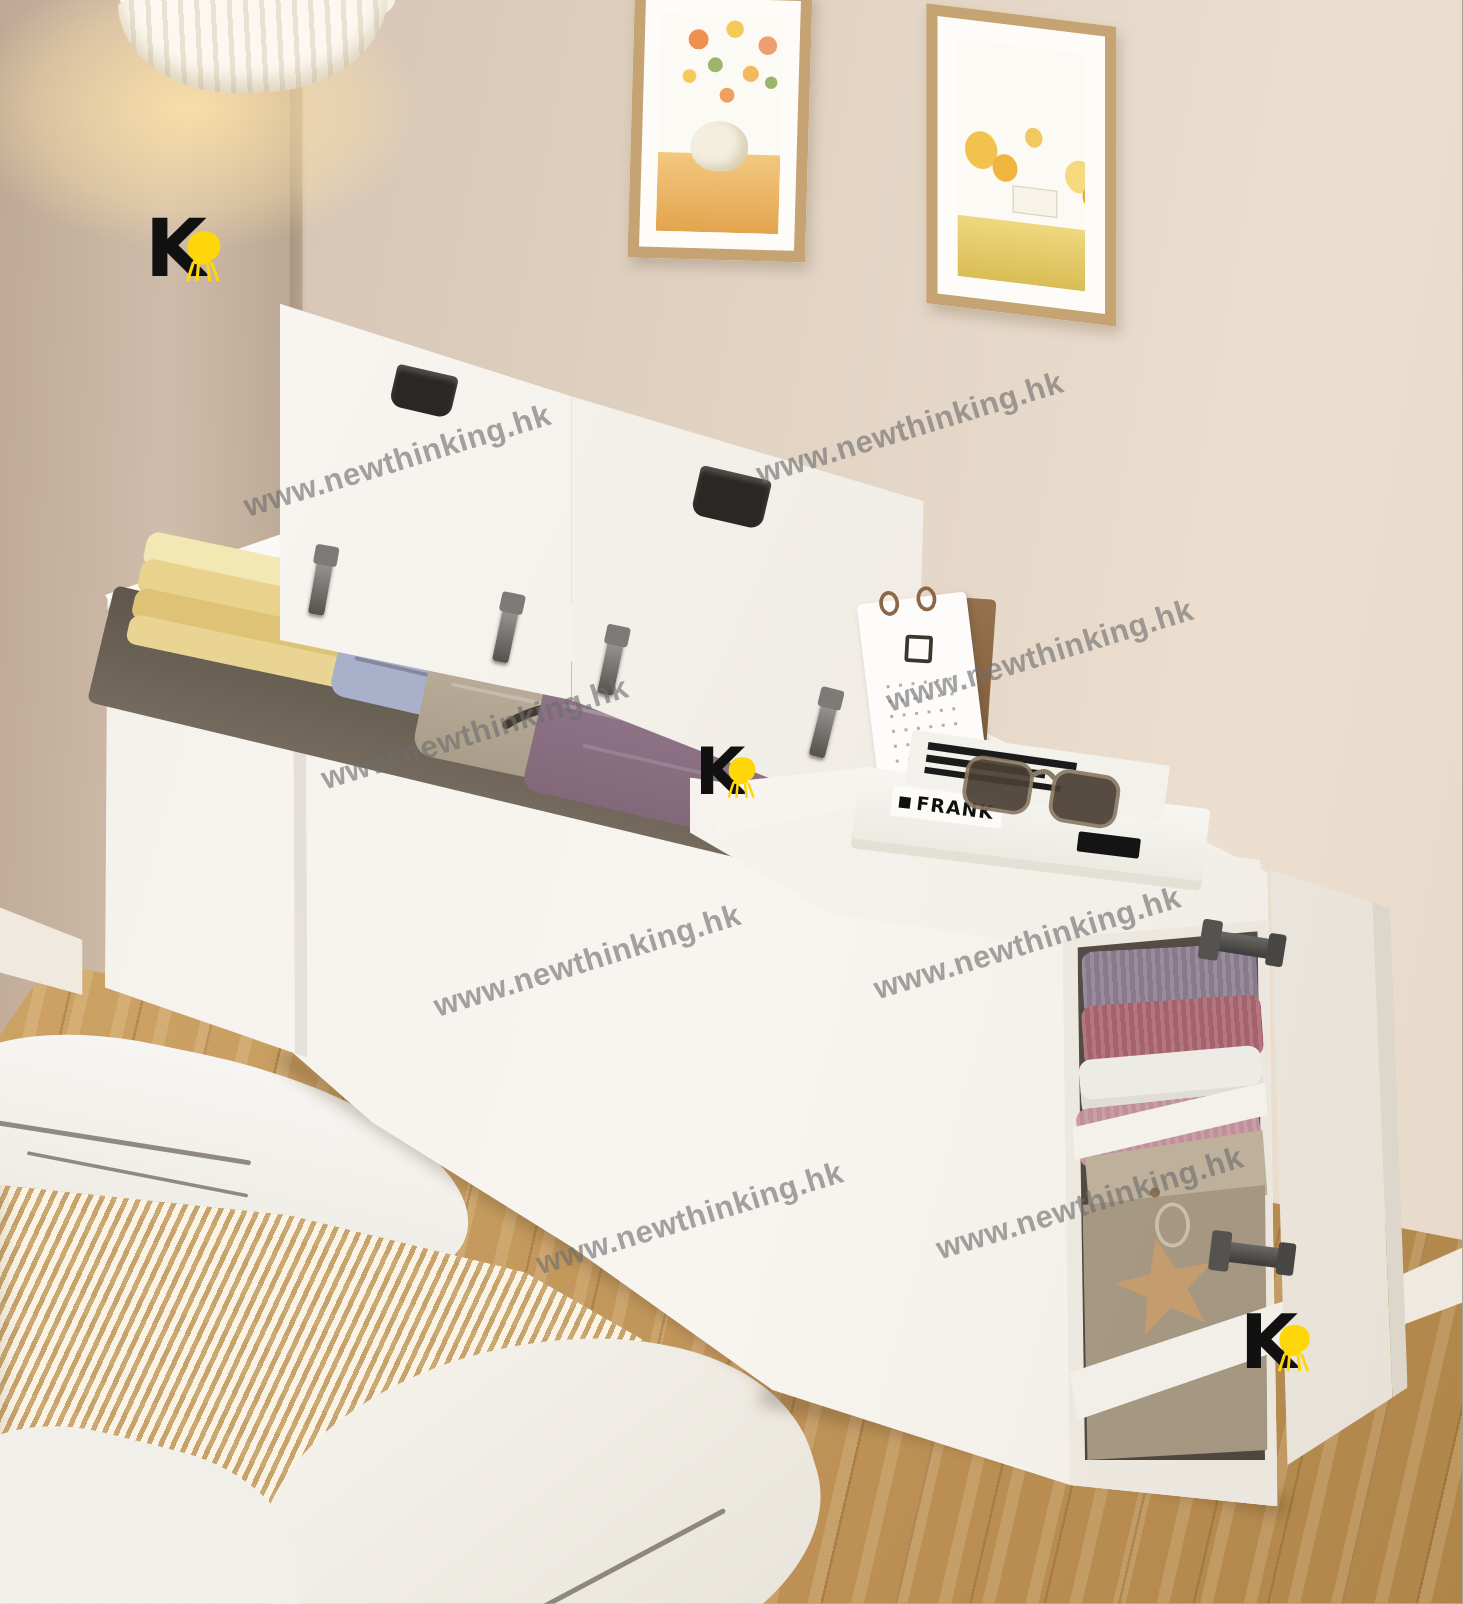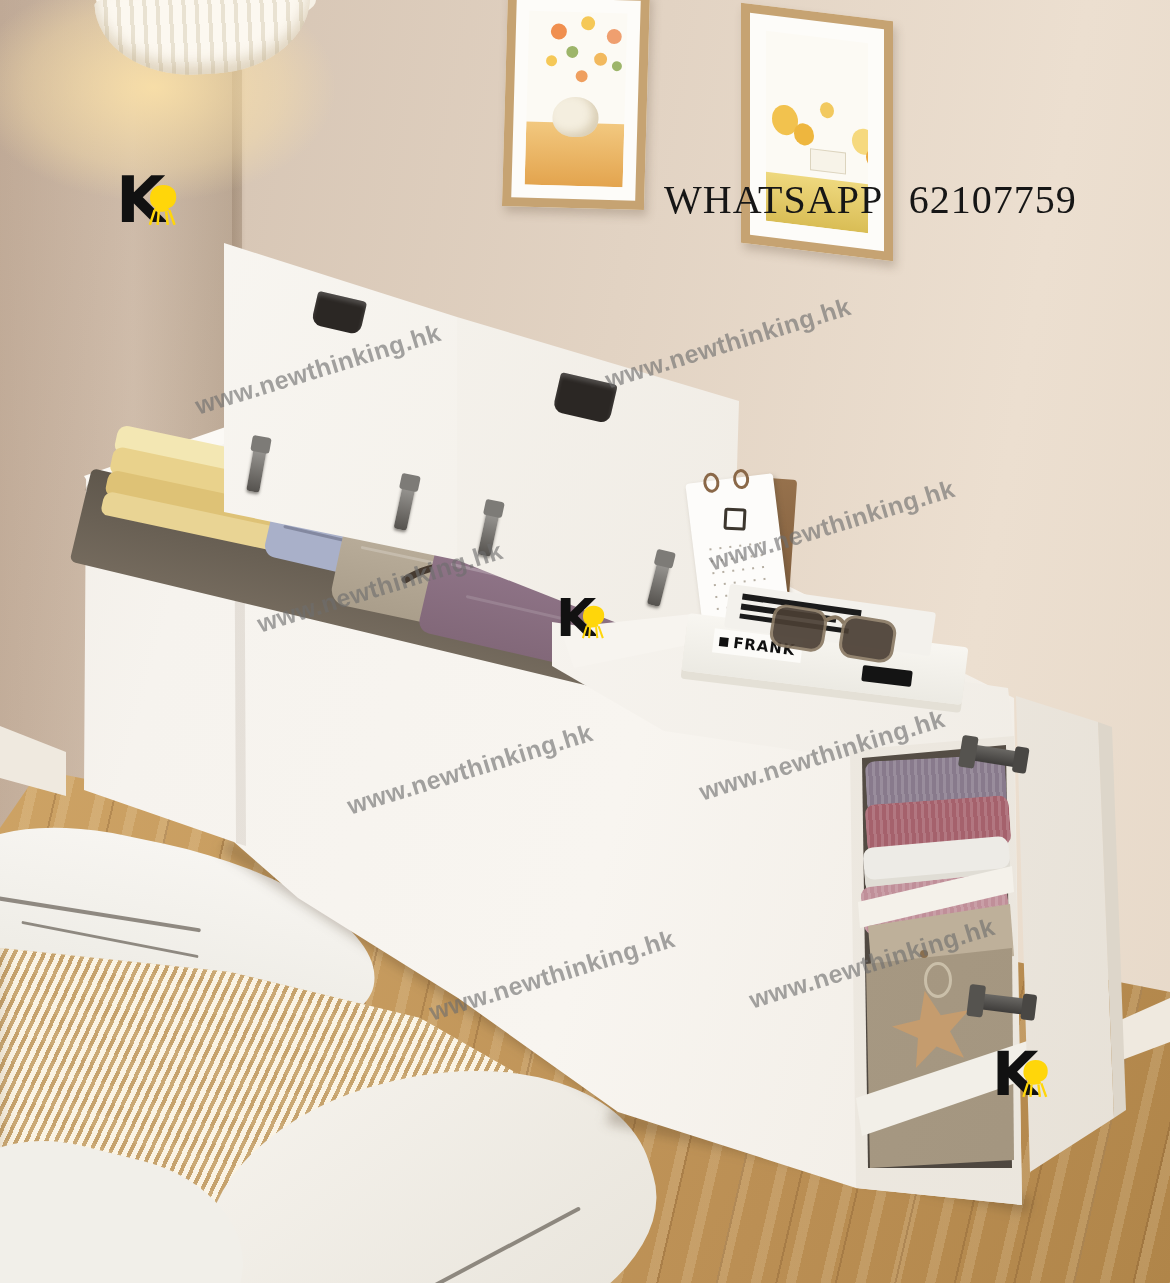--- a/index.html
+++ b/index.html
@@ -337,15 +337,14 @@
 
   <div class="abs wm" style="left:196px;top:392px;">www.newthinking.hk</div>
   <div class="abs wm" style="left:606px;top:366px;">www.newthinking.hk</div>
   <div class="abs wm" style="left:258px;top:610px;">www.newthinking.hk</div>
   <div class="abs wm" style="left:710px;top:548px;">www.newthinking.hk</div>
   <div class="abs wm" style="left:348px;top:792px;">www.newthinking.hk</div>
   <div class="abs wm" style="left:700px;top:778px;">www.newthinking.hk</div>
   <div class="abs wm" style="left:430px;top:998px;">www.newthinking.hk</div>
   <div class="abs wm" style="left:750px;top:986px;">www.newthinking.hk</div>
 
-  <div class="abs whatsapp">WHATSAPP 62107759</div>
 
 </div>
 
 </body></html>

